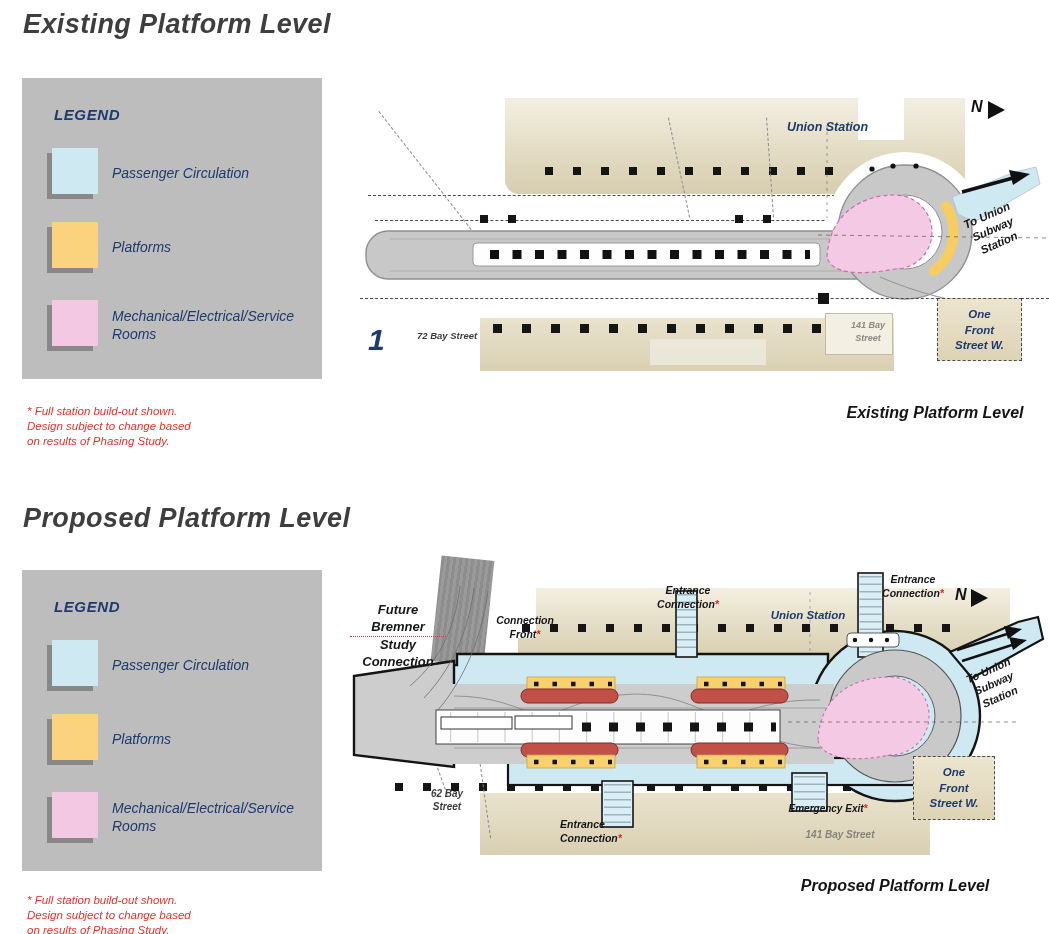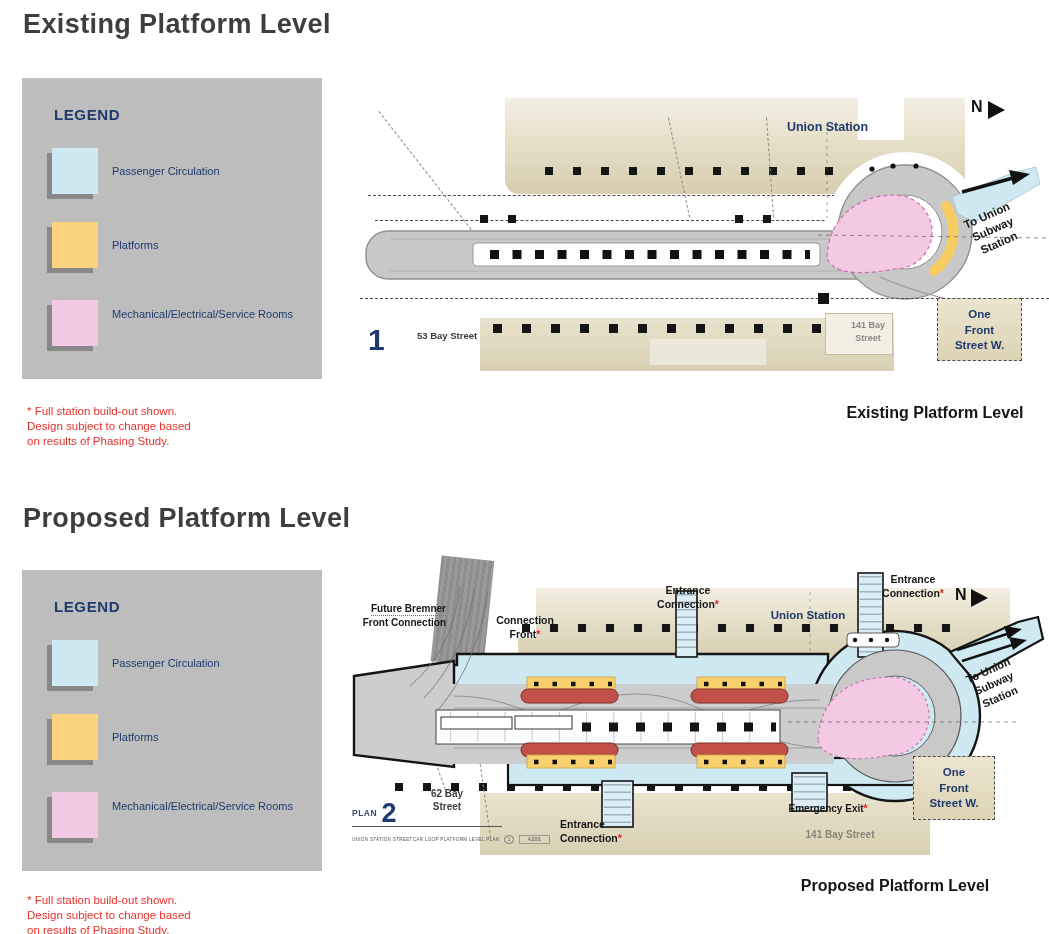--- a/index.html
+++ b/index.html
@@ -1,30 +1,30 @@
 <!DOCTYPE html>
 <html><head>
 <meta charset="utf-8">
 <style>
   html,body{margin:0;padding:0;background:#fff;}
   body{font-family:"Liberation Sans",sans-serif;}
-  #canvas{position:relative;width:1049px;height:934px;background:#fff;overflow:hidden;}
+  #canvas{position:relative;width:1049px;height:934px;background:#fff;overflow:hidden;font-style:italic;}
   .abs{position:absolute;}
   
   .sec-title{font-size:27px;font-weight:bold;color:#3e3e3e;letter-spacing:.4px;}
   .caption{font-size:16px;font-weight:bold;color:#141414;text-align:center;}
   .note{font-size:11.5px;color:#e5312b;line-height:1.32;}
   
   .legend-panel{width:300px;height:301px;background:#bdbdbd;}
   .legend-title{position:absolute;left:32px;top:28px;font-size:15px;font-weight:bold;letter-spacing:.6px;color:#1e3a6e;}
   .swatch{position:absolute;left:30px;width:46px;height:46px;box-shadow:-5px 5px 0 rgba(122,122,124,.8);}
   .sw-blue{background:#cfe9f2;}
   .sw-yellow{background:#fbd37e;}
   .sw-pink{background:#f3c8e2;}
-  .legend-label{position:absolute;left:90px;width:200px;font-size:11px;color:#1e3a6e;line-height:1.3;}
+  .legend-label{position:absolute;left:90px;width:200px;font-size:14px;color:#1e3a6e;line-height:1.3;}
   
   .mlabel{font-weight:bold;font-size:10.5px;color:#161616;line-height:1.3;text-align:center;}
   .mlabel span{display:block;}
   .navy{color:#1e3a6e;}
   .graylbl{color:#85857a;}
   .ast{color:#e02020;display:inline !important;}
   .north-n{font-size:16px;font-weight:bold;color:#111;}
   .north-tri{width:0;height:0;border-left:17px solid #111;border-top:9px solid transparent;border-bottom:9px solid transparent;}
   .rot{transform:rotate(-24deg);font-size:11.5px;}
   
@@ -125,21 +125,21 @@
 
     <div class="abs mlabel navy" style="left:405px;top:34px;width:125px;font-size:12.5px;">Union Station</div>
     <div class="abs north-n" style="left:611px;top:13px;">N</div>
     <div class="abs north-tri" style="left:628px;top:16px;"></div>
     <div class="abs mlabel rot" style="left:577px;top:122px;width:112px;">
       <span>To Union</span>
       <span>Subway</span>
       <span>Station</span>
     </div>
     <div class="abs" style="left:8px;top:238px;font-size:30px;font-weight:bold;color:#1e3a6e;">1</div>
-    <div class="abs" style="left:57px;top:245px;font-size:9.5px;font-weight:bold;color:#3c3c3c;">53 Bay Street</div>
+    <div class="abs" style="left:57px;top:245px;font-size:9.5px;font-weight:bold;color:#3c3c3c;">72 Bay Street</div>
   </div>
 
   <div class="abs caption" style="left:815px;top:404px;width:240px;">Existing Platform Level</div>
 
   <div class="abs sec-title" style="left:23px;top:503px;">Proposed Platform Level</div>
 
   <div class="abs legend-panel" style="left:22px;top:570px;">
     <div class="legend-title">LEGEND</div>
     <div class="swatch sw-blue" style="top:70px;"></div>
     <div class="legend-label" style="top:86px;">Passenger Circulation</div>
@@ -230,23 +230,23 @@
       <polygon points="654,68 672,71 658,81" fill="#111"></polygon>
       <line x1="612" y1="103" x2="662" y2="87" stroke="#111" stroke-width="2.4"></line>
       <polygon points="659,79 677,82 663,92" fill="#111"></polygon>
     </svg>
 
     <div class="abs onefront" style="left:563px;top:198px;width:82px;height:64px;">
       <span>One</span>
       <span>Front</span>
       <span>Street W.</span>
     </div>
-    <div class="abs mlabel" style="left:0px;top:44px;width:96px;text-align:right;font-size:10px;">
+    <div class="abs mlabel" style="left:0px;top:44px;width:96px;text-align:center;font-size:13px;">
       <span class="spell" style="display:inline-block;">Future Bremner</span>
-      <span>Front Connection</span>
+      <span>Study Connection</span>
     </div>
     <div class="abs mlabel" style="left:142px;top:56px;width:66px;">
       <span>Connection</span>
       <span><span style="display:inline;">Front</span><span class="ast">*</span></span>
     </div>
     <div class="abs mlabel" style="left:302px;top:26px;width:72px;">
       <span>Entrance</span>
       <span><span style="display:inline;">Connection</span><span class="ast">*</span></span>
     </div>
     <div class="abs mlabel navy" style="left:413px;top:50px;width:90px;font-size:11.5px;">Union Station</div>
@@ -258,30 +258,20 @@
     <div class="abs north-tri" style="left:621px;top:31px;"></div>
     <div class="abs mlabel rot" style="left:592px;top:104px;width:104px;font-size:11px;">
       <span>To Union</span>
       <span>Subway</span>
       <span>Station</span>
     </div>
     <div class="abs mlabel" style="left:72px;top:229px;width:50px;font-size:10px;color:#3d3d3d;">
       <span>62 Bay</span>
       <span>Street</span>
     </div>
-    <div class="abs" style="left:2px;top:244px;width:175px;">
-      <span class="plan-prefix">PLAN</span>
-      <span class="plan-num2">2</span>
-      <div class="plan-rule"></div>
-      <div style="white-space:nowrap;">
-        <span class="plan-sub">UNION STATION STREETCAR LOOP PLATFORM LEVEL PLAN</span>
-        <span class="plan-bubble">1</span>
-        <span class="plan-code">A2001</span>
-      </div>
-    </div>
     <div class="abs mlabel" style="left:210px;top:260px;width:84px;text-align:left;">
       <span>Entrance</span>
       <span><span style="display:inline;">Connection</span><span class="ast">*</span></span>
     </div>
     <div class="abs mlabel" style="left:428px;top:244px;width:100px;font-size:10px;">
       <span><span style="display:inline;">Emergency Exit</span><span class="ast">*</span></span>
     </div>
     <div class="abs mlabel graylbl" style="left:445px;top:270px;width:90px;font-size:10px;">141 Bay Street</div>
   </div>
 

